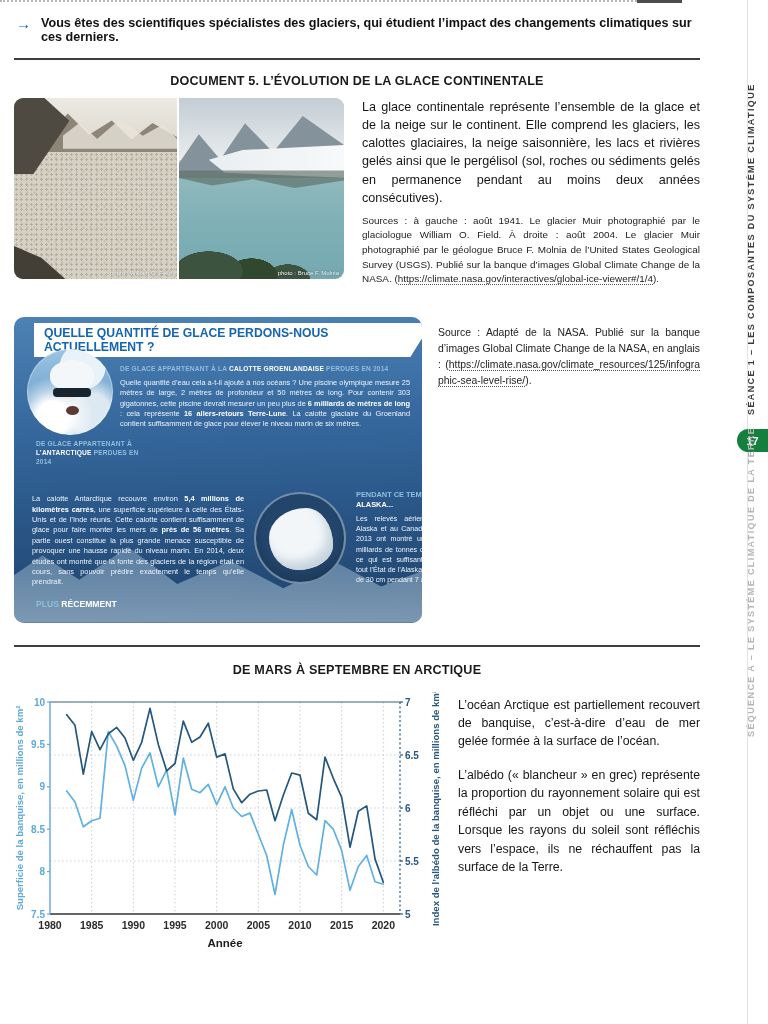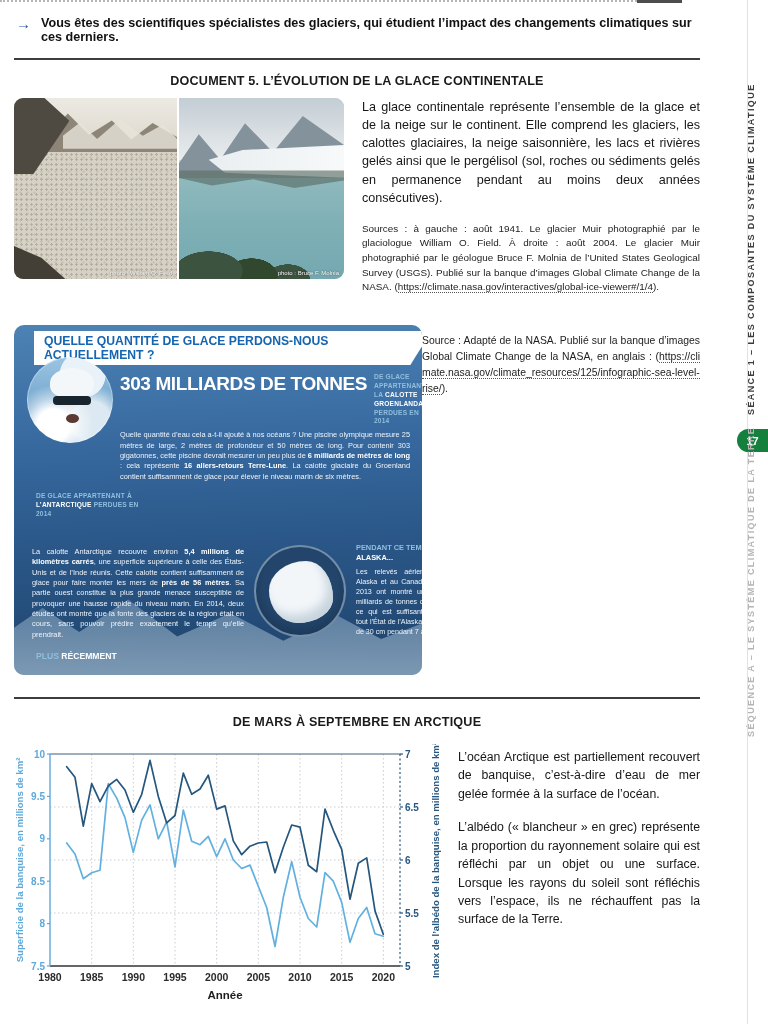--- a/index.html
+++ b/index.html
@@ -49,24 +49,24 @@
       clip-path:polygon(0 45%,25% 15%,100% 0,100% 100%,12% 85%); }
   .ph-right .water { position:absolute; top:44%; left:0; right:0; bottom:0; background:linear-gradient(180deg,#8fb9bd,#7fb0b6 45%,#74a8b0); }
   .ph-right .shore { position:absolute; top:40%; left:0; right:0; height:14%; background:#5c6f66;
       clip-path:polygon(0 30%,20% 60%,45% 35%,70% 70%,100% 40%,100% 0,0 0); opacity:.65; }
   .ph-right .trees { position:absolute; bottom:0; left:0; right:0; height:30%;
       background:radial-gradient(ellipse 34% 60% at 18% 85%, #3c5340 0 60%, transparent 61%),
                  radial-gradient(ellipse 26% 55% at 44% 95%, #31482f 0 60%, transparent 61%),
                  radial-gradient(ellipse 22% 45% at 66% 100%, #3c5340 0 60%, transparent 61%); }
   .doc5-text { flex:1; }
   .doc5-para { font-size:12.6px; line-height:1.44; text-align:justify; color:#171717; }
-  .doc5-sources { margin-top:15px; font-size:9.9px; line-height:1.48; text-align:justify; color:#222; }
-
-  
-  .ig-row { display:flex; margin-top:30px; }
+  .doc5-sources { margin-top:7px; font-size:9.9px; line-height:1.48; text-align:justify; color:#222; }
+
+  
+  .ig-row { display:flex; gap:16px; margin-top:30px; }
   .ig-panel { width:408px; flex-shrink:0; position:relative; border-radius:10px; overflow:hidden; color:#fff;
       background:linear-gradient(178deg,#4d82b4 0%,#36689e 35%,#2a5788 62%,#234b77 84%,#1f4169 100%); padding-bottom:10px; }
   .ig-ice { position:absolute; bottom:0; left:0; right:0; height:86px;
       background:linear-gradient(180deg,rgba(220,236,246,.25),rgba(200,224,238,.55));
       clip-path:polygon(0 45%,7% 22%,16% 50%,28% 12%,40% 55%,53% 28%,66% 60%,79% 30%,90% 58%,100% 40%,100% 100%,0 100%); }
   .ig-title { position:relative; margin:6px 0 0 20px; background:#fff; color:#1565b0; font-weight:bold; font-size:12.2px;
       padding:3px 14px 3px 10px; display:block; width:calc(100% - 20px);
       clip-path:polygon(0 0,100% 0,100% 45%,97% 100%,0 100%); }
   .ig-swimmer { position:absolute; left:13px; top:32px; width:86px; height:86px; border-radius:50%; overflow:hidden;
       background:radial-gradient(circle at 65% 20%, #e9f2f8 0 26%, transparent 27%),
@@ -168,21 +168,20 @@
     <div class="ig-panel">
       <div class="ig-ice"></div>
       <div class="ig-title">QUELLE QUANTITÉ DE GLACE PERDONS-NOUS ACTUELLEMENT ?</div>
       <div class="ig-swimmer">
         <div class="cap"></div>
           <div class="goggles"></div>
           <div class="mouth"></div>
       </div>
       <div class="ig-b1">
         <div class="ig-headline-row">
-          <div class="ig-h1">303 MILLIARDS DE TONNES</div>
           <div class="ig-sub"><span class="sg-lt">DE GLACE APPARTENANT À LA </span><span class="sg-w">CALOTTE GROENLANDAISE</span><span class="sg-lt"> PERDUES EN 2014</span></div>
         </div>
         <div class="ig-body"><span>Quelle quantité d’eau cela a-t-il ajouté à nos océans ? Une piscine olympique mesure 25 mètres de large, 2 mètres de profondeur et 50 mètres de long. Pour contenir 303 gigatonnes, cette piscine devrait mesurer un peu plus de </span><span class="sg-b">6 milliards de mètres de long</span><span> : cela représente </span><span class="sg-b">16 allers-retours Terre-Lune</span><span>. La calotte glaciaire du Groenland contient suffisamment de glace pour élever le niveau marin de six mètres.</span></div>
       </div>
       <div class="ig-b2">
         <div class="ig-b2-head">
           <div class="ig-sub" style="width:110px"><span class="sg-lt">DE GLACE APPARTENANT À </span><span class="sg-w">L’ANTARCTIQUE</span><span class="sg-lt"> PERDUES EN 2014</span></div>
         </div>
         <div class="ig-b2-cols">
           <div class="ig-b2-left">

